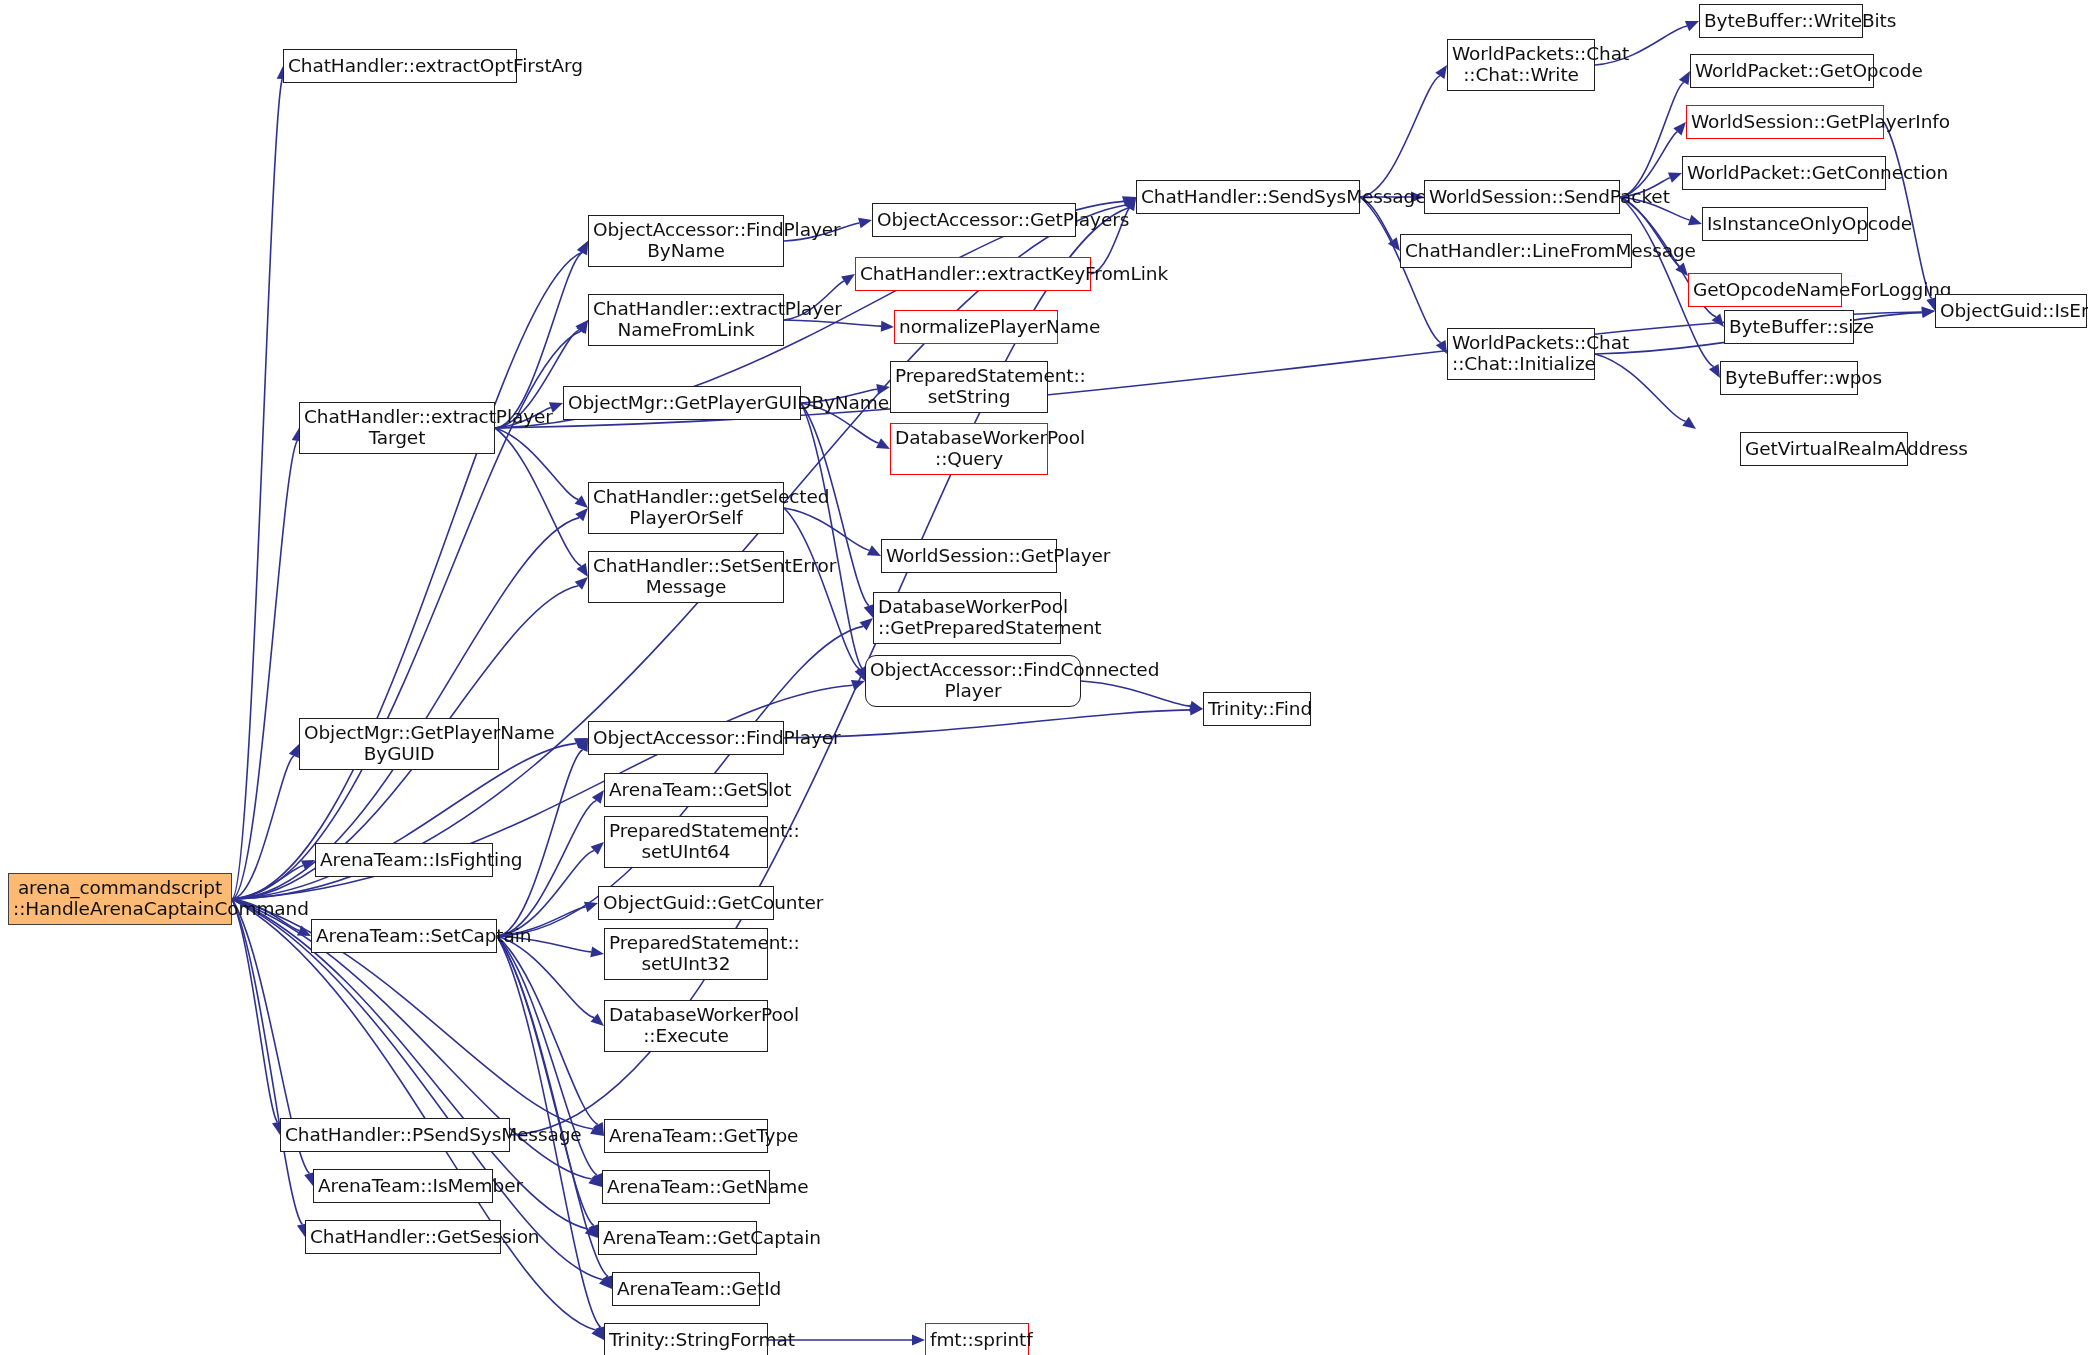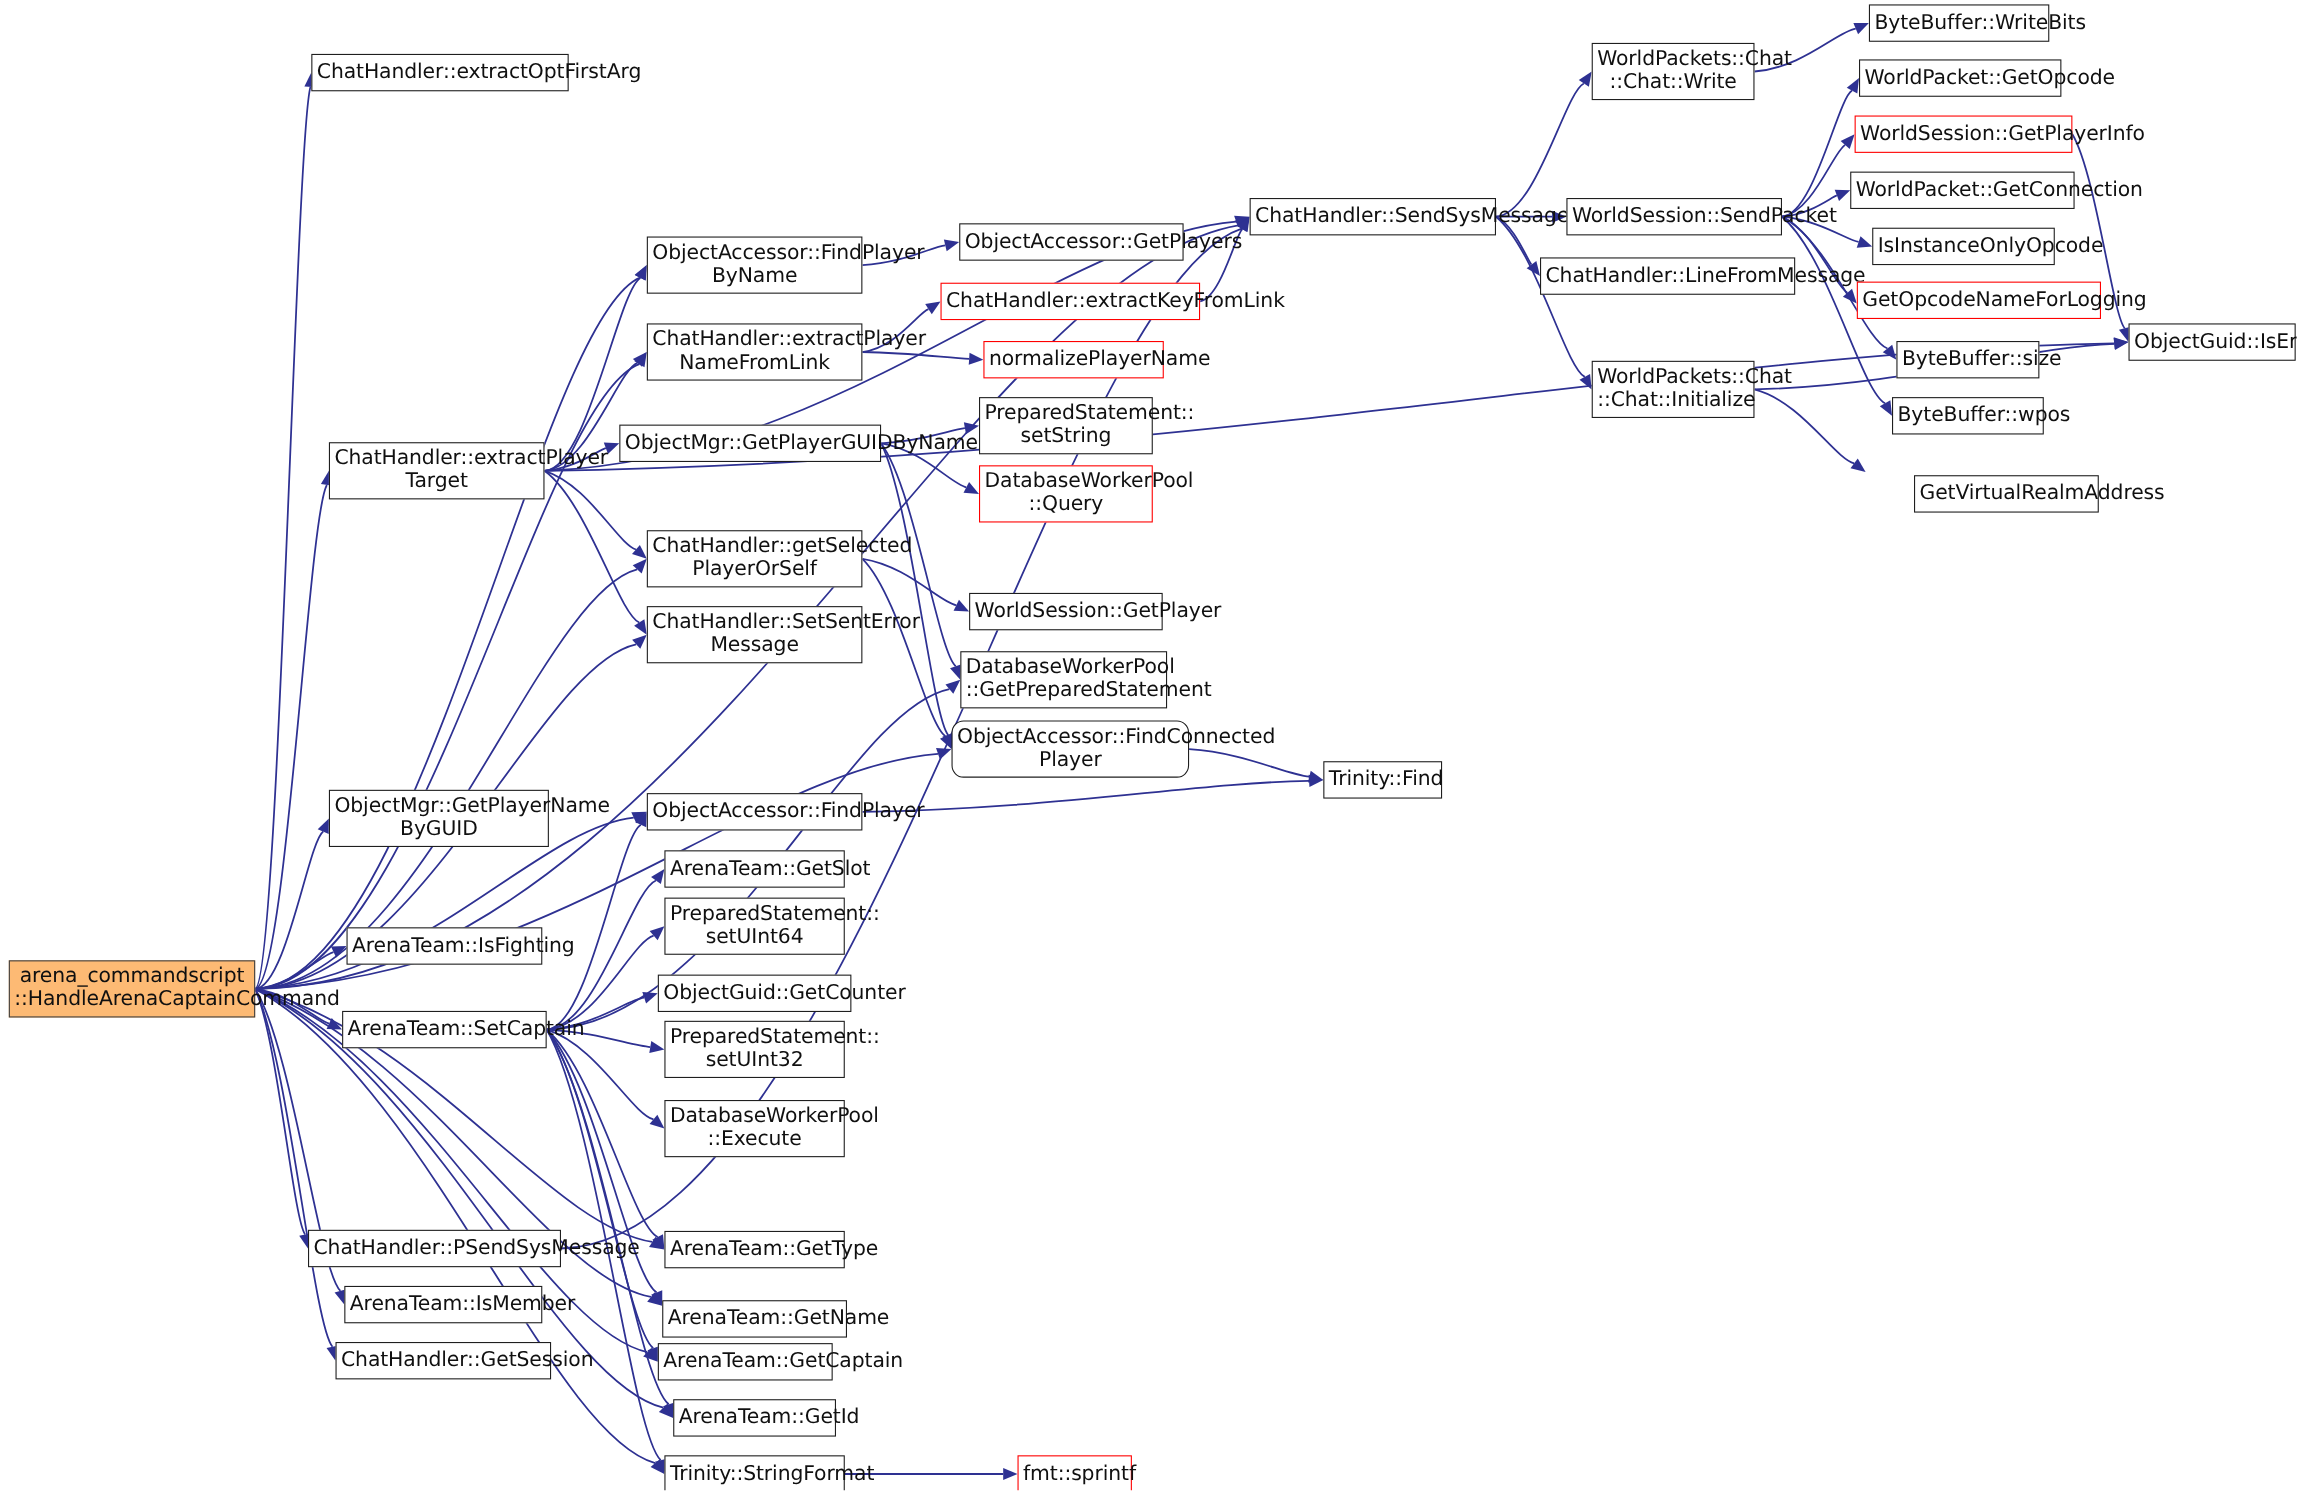--- a/index.html
+++ b/index.html
@@ -206,35 +206,35 @@
     <div class="node" style="left: 598px; top: 886px; width: 176px; height: 34px;"><span class="lbl">ObjectGuid::GetCounter</span></div>
     <div class="node" style="left: 311px; top: 919px; width: 186px; height: 34px;"><span class="lbl">ArenaTeam::SetCaptain</span></div>
     <div class="node" style="left: 604px; top: 928px; width: 164px; height: 52px;"><span class="lbl">PreparedStatement::
 setUInt32</span></div>
     <div class="node" style="left: 604px; top: 1000px; width: 164px; height: 52px;"><span class="lbl">DatabaseWorkerPool
 ::Execute</span></div>
     <div class="node" style="left: 280px; top: 1118px; width: 230px; height: 34px;"><span class="lbl">ChatHandler::PSendSysMessage</span></div>
     <div class="node" style="left: 313px; top: 1169px; width: 180px; height: 34px;"><span class="lbl">ArenaTeam::IsMember</span></div>
     <div class="node" style="left: 305px; top: 1220px; width: 196px; height: 34px;"><span class="lbl">ChatHandler::GetSession</span></div>
     <div class="node" style="left: 604px; top: 1119px; width: 164px; height: 34px;"><span class="lbl">ArenaTeam::GetType</span></div>
-    <div class="node" style="left: 602px; top: 1170px; width: 168px; height: 34px; margin-top: 12px;"><span class="lbl">ArenaTeam::GetName</span></div>
+    <div class="node" style="left: 602px; top: 1170px; width: 168px; height: 34px;"><span class="lbl">ArenaTeam::GetName</span></div>
     <div class="node" style="left: 598px; top: 1221px; width: 159px; height: 34px;"><span class="lbl">ArenaTeam::GetCaptain</span></div>
     <div class="node" style="left: 612px; top: 1272px; width: 148px; height: 34px;"><span class="lbl">ArenaTeam::GetId</span></div>
     <div class="node" style="left: 604px; top: 1323px; width: 164px; height: 34px;"><span class="lbl">Trinity::StringFormat</span></div>
     <div class="node red" style="left: 925px; top: 1323px; width: 104px; height: 34px;"><span class="lbl">fmt::sprintf</span></div>
     <div class="node" style="left: 1136px; top: 180px; width: 224px; height: 34px;"><span class="lbl">ChatHandler::SendSysMessage</span></div>
     <div class="node" style="left: 1447px; top: 39px; width: 148px; height: 52px;"><span class="lbl">WorldPackets::Chat
 ::Chat::Write</span></div>
     <div class="node" style="left: 1424px; top: 180px; width: 196px; height: 34px;"><span class="lbl">WorldSession::SendPacket</span></div>
     <div class="node" style="left: 1400px; top: 234px; width: 232px; height: 34px;"><span class="lbl">ChatHandler::LineFromMessage</span></div>
     <div class="node" style="left: 1447px; top: 328px; width: 148px; height: 52px;"><span class="lbl">WorldPackets::Chat
 ::Chat::Initialize</span></div>
     <div class="node" style="left: 1699px; top: 4px; width: 164px; height: 34px;"><span class="lbl">ByteBuffer::WriteBits</span></div>
     <div class="node" style="left: 1690px; top: 54px; width: 184px; height: 34px;"><span class="lbl">WorldPacket::GetOpcode</span></div>
     <div class="node red" style="left: 1686px; top: 105px; width: 198px; height: 34px;"><span class="lbl">WorldSession::GetPlayerInfo</span></div>
     <div class="node" style="left: 1682px; top: 156px; width: 204px; height: 34px;"><span class="lbl">WorldPacket::GetConnection</span></div>
     <div class="node" style="left: 1702px; top: 207px; width: 166px; height: 34px;"><span class="lbl">IsInstanceOnlyOpcode</span></div>
-    <div class="node red" style="left: 1688px; top: 256px; width: 222px; height: 34px;"><span class="lbl">GetOpcodeNameForLogging</span></div>
+    <div class="node red" style="left: 1688px; top: 273px; width: 154px; height: 34px;"><span class="lbl">GetOpcodeNameForLogging</span></div>
     <div class="node" style="left: 1724px; top: 310px; width: 130px; height: 34px;"><span class="lbl">ByteBuffer::size</span></div>
     <div class="node" style="left: 1720px; top: 361px; width: 138px; height: 34px;"><span class="lbl">ByteBuffer::wpos</span></div>
     <div class="node" style="left: 1696px; top: 432px; width: 168px; height: 34px; margin-left: 44px;"><span class="lbl">GetVirtualRealmAddress</span></div>
     <div class="node" style="left: 1935px; top: 294px; width: 152px; height: 34px;"><span class="lbl">ObjectGuid::IsEmpty</span></div>
   </div>
 
 </body></html>

